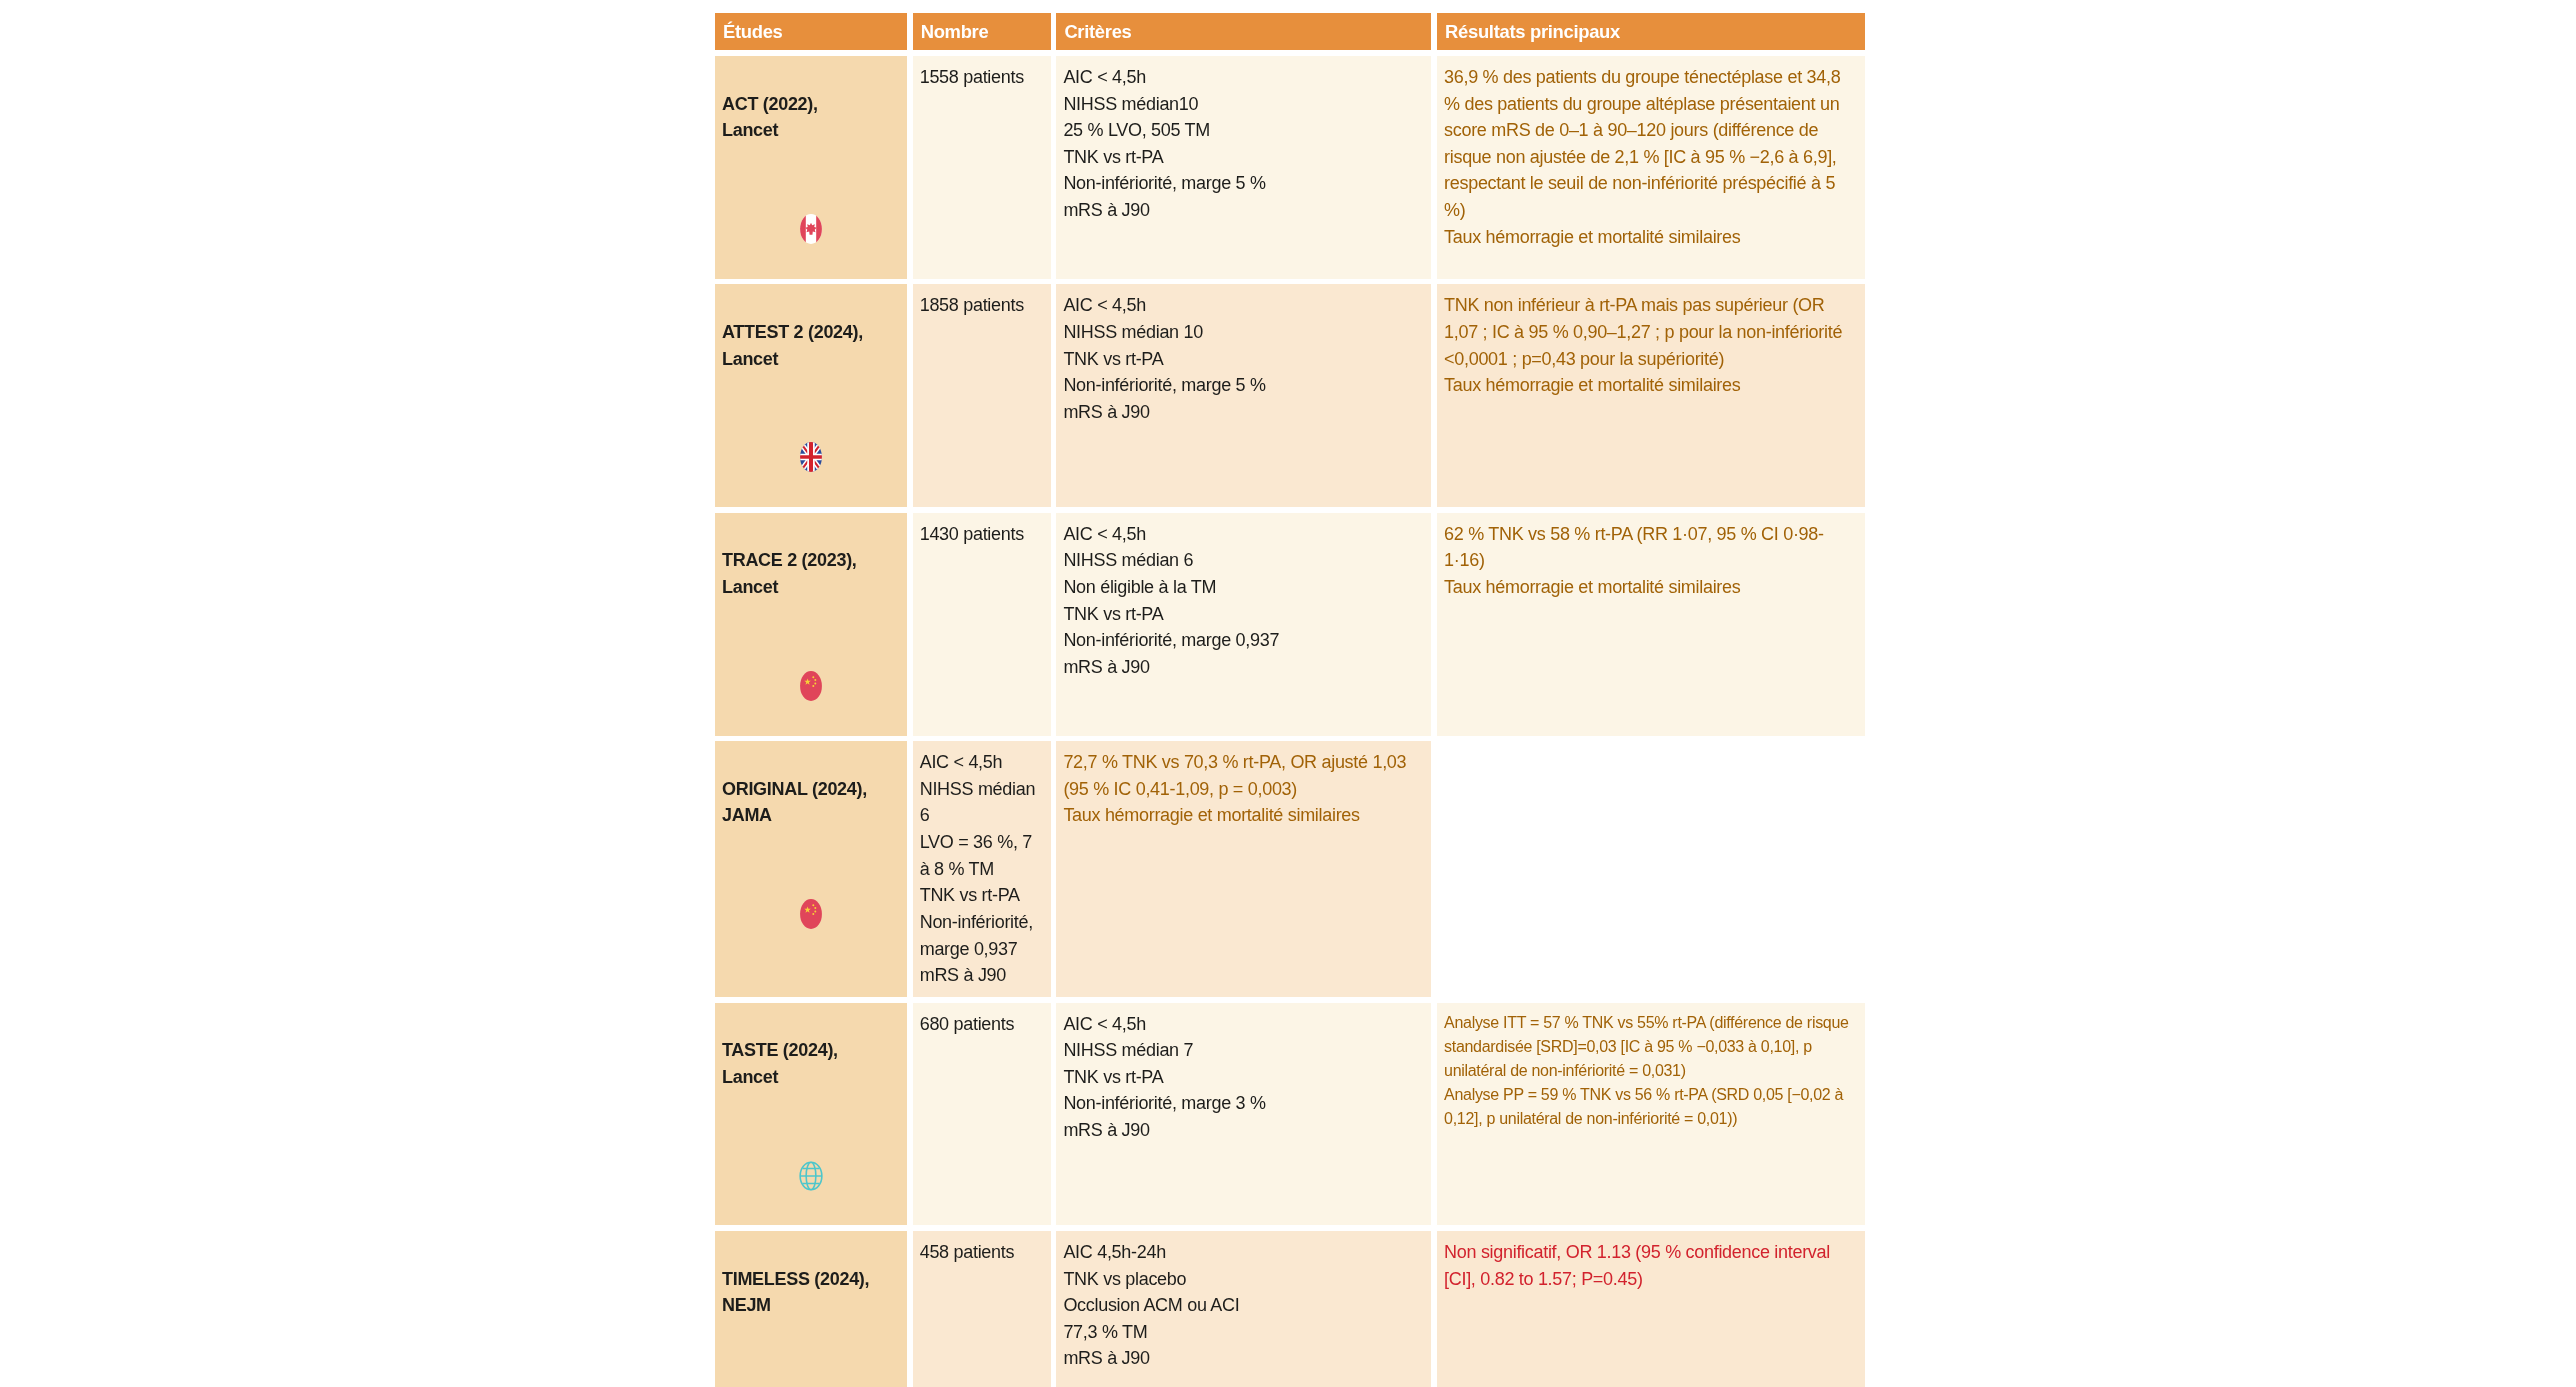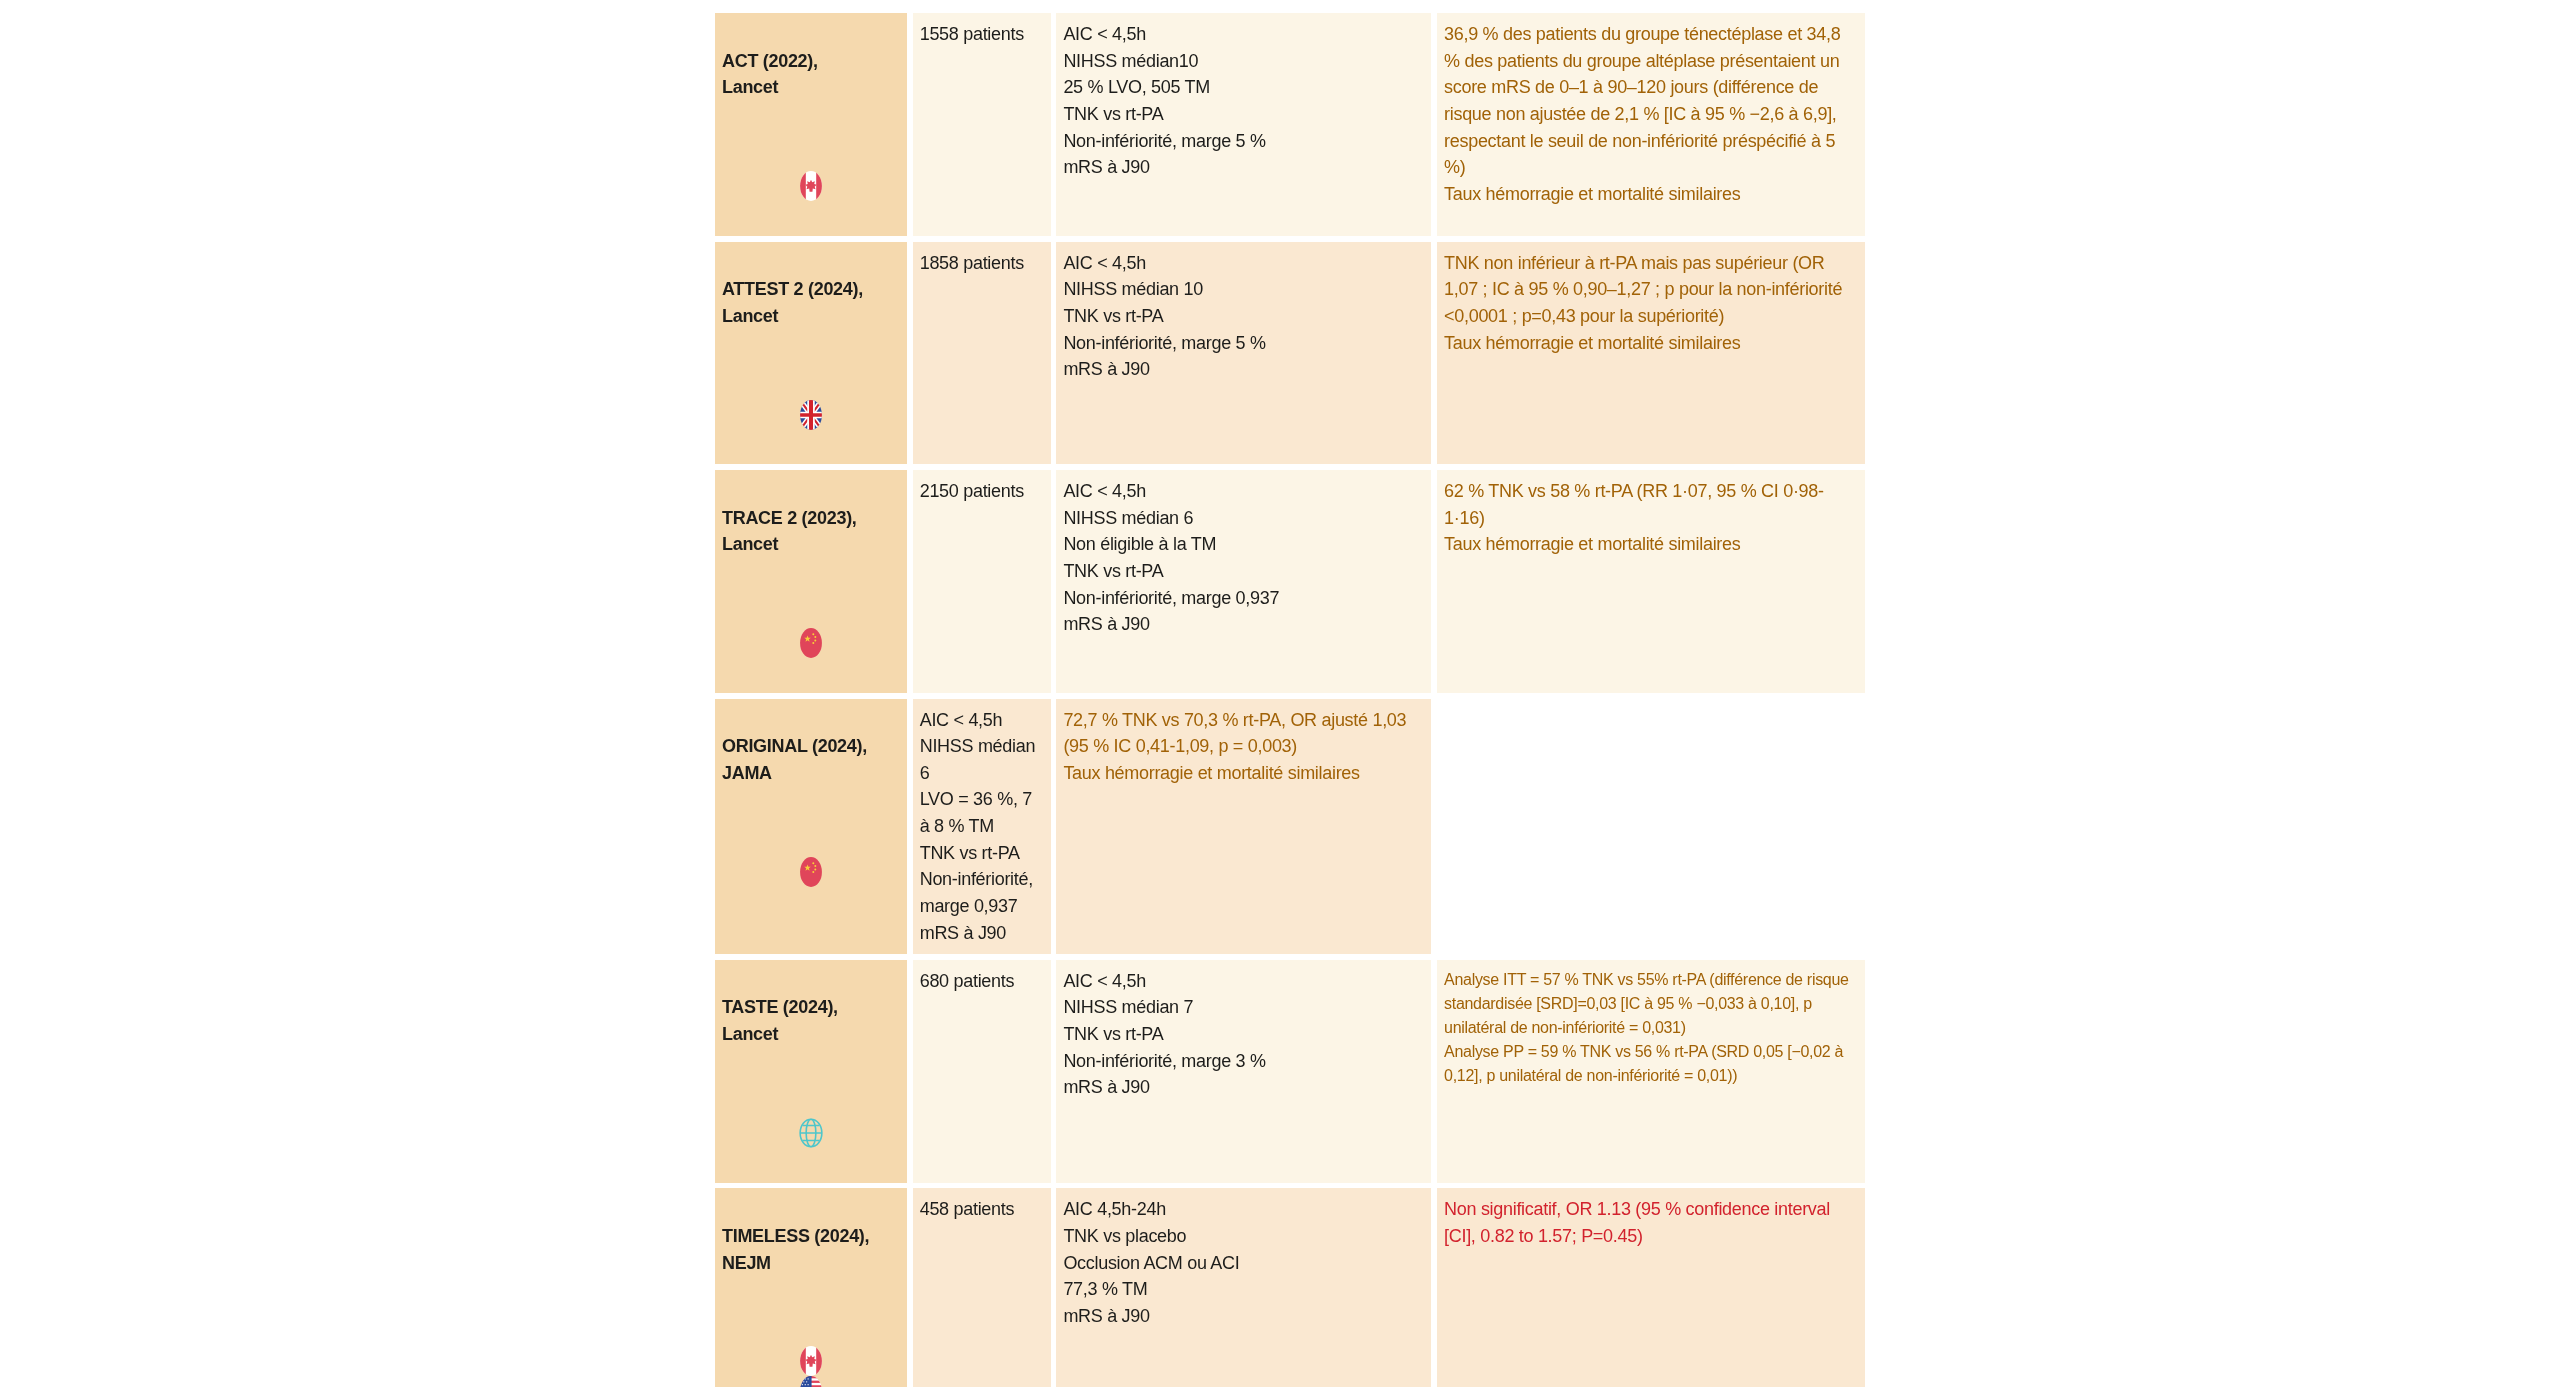--- a/index.html
+++ b/index.html
@@ -102,20 +102,26 @@
         <line x1="6.5" y1="13" x2="35.5" y2="13"></line>
         <line x1="6.5" y1="39" x2="35.5" y2="39"></line>
       </g>
     </symbol>
   </defs>
 </svg>
 
 <div class="page">
   <div class="tnk-table">
 
+    <div class="row head">
+      <div class="cell">Études</div>
+      <div class="cell">Nombre</div>
+      <div class="cell">Critères</div>
+      <div class="cell">Résultats principaux</div>
+    </div>
 
     <div class="row light r1">
       <div class="cell c-study">
         <div class="study-name">ACT (2022),
 Lancet</div>
         <div class="study-flags">
           <svg width="22" height="30" viewBox="0 0 38 52">
               <use href="#sym-flag-canada"></use>
             </svg>
         </div>
@@ -154,21 +160,21 @@
     <div class="row light r3">
       <div class="cell c-study">
         <div class="study-name">TRACE 2 (2023),
 Lancet</div>
         <div class="study-flags">
           <svg width="22" height="30" viewBox="0 0 38 52">
               <use href="#sym-flag-china"></use>
             </svg>
         </div>
       </div>
-      <div class="cell c-nombre">2150 patients</div>
+      <div class="cell c-nombre">1430 patients</div>
       <div class="cell c-criteres">AIC &lt; 4,5h
 NIHSS médian 6
 Non éligible à la TM
 TNK vs rt-PA
 Non-infériorité, marge 0,937
 mRS à J90</div>
       <div class="cell c-resultats green">62 % TNK vs 58 % rt-PA (RR 1·07, 95 % CI 0·98-1·16)
 Taux hémorragie et mortalité similaires</div>
     </div>
 

